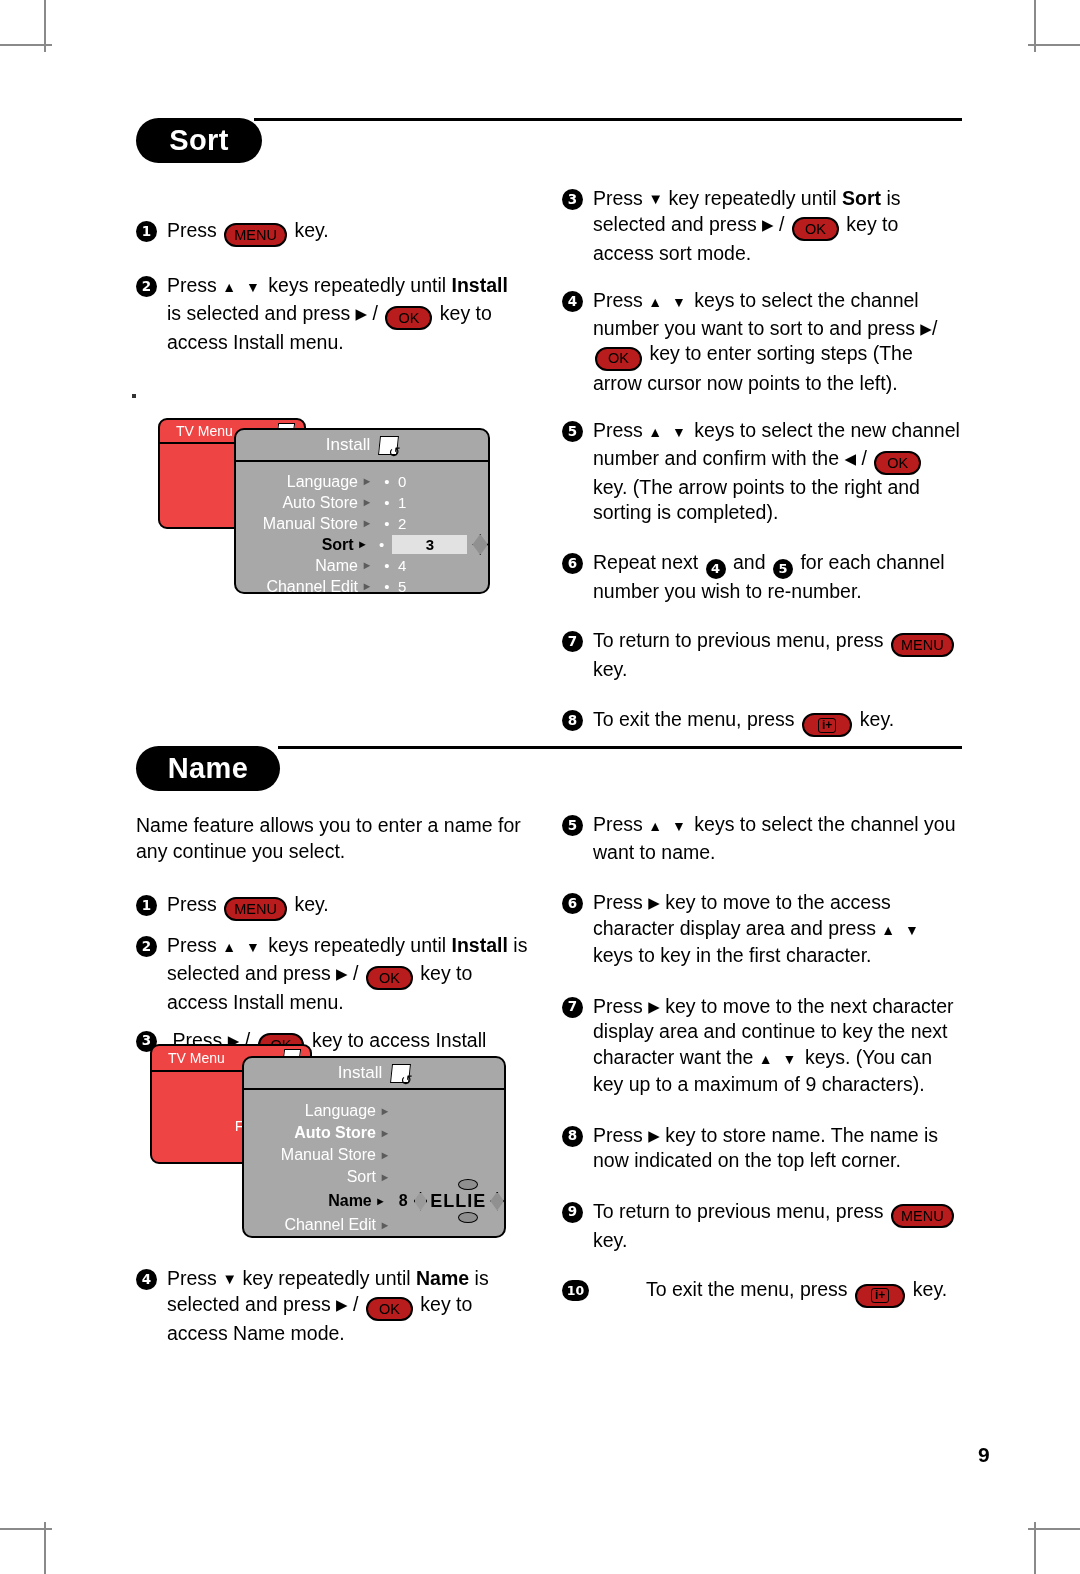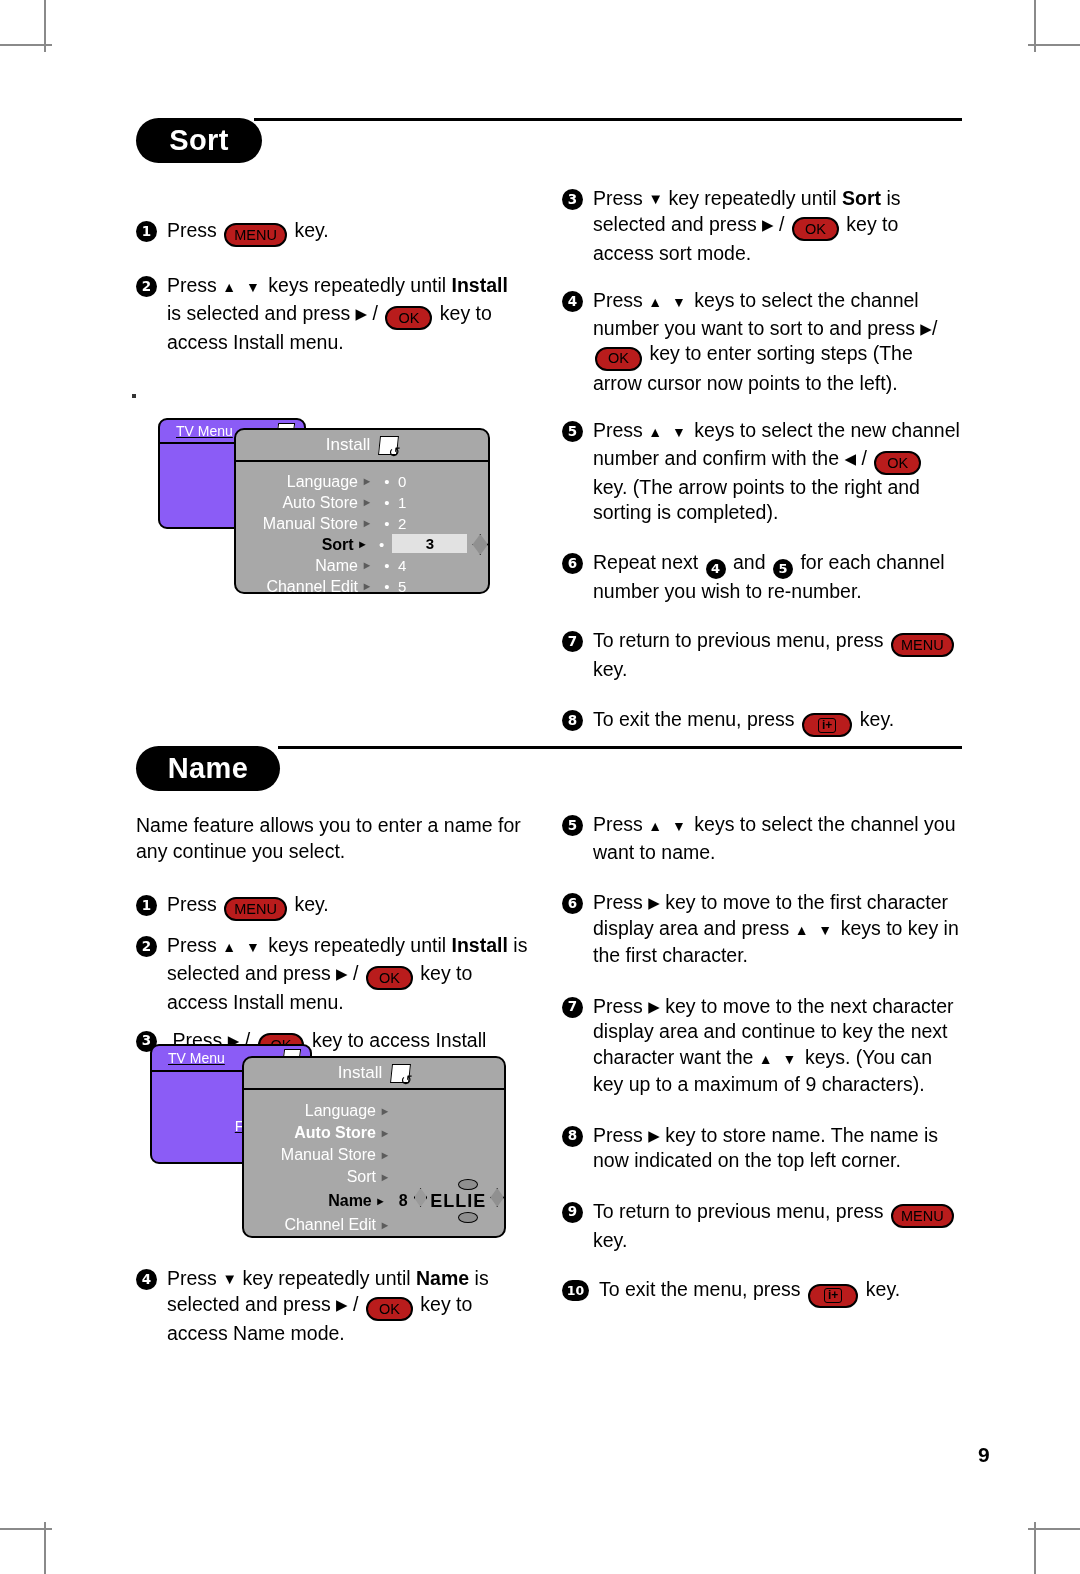--- a/index.html
+++ b/index.html
@@ -81,25 +81,24 @@
     border-radius:50%; font-size:13px; font-weight:bold;
     vertical-align:-4px; margin:0 2px;
     font-family:"DejaVu Sans", sans-serif;
   }
 
   
   .diagram { position:absolute; }
   .tvmenu {
     position:absolute; left:0; top:0;
     width:148px;
-    background:#8b5cf6;
+    background:#ef4444;
     border:2.5px solid #000;
     border-radius:9px 9px 9px 9px;
     box-sizing:border-box;
-    text-decoration:underline;
   }
   .tvmenu .title {
     height:22px; display:flex; align-items:center;
     padding-left:16px; font-size:14px; color:#ffffff;
     border-bottom:2.5px solid #000;
     position:relative;
   }
   .tvmenu .title .flag {
     position:absolute; right:10px; top:3px;
     width:15px; height:15px; background:#fff;
@@ -129,21 +128,21 @@
     background:#fff; border:1.5px solid #000;
     transform:skewX(-6deg);
   }
   .ic-page:after {
     content:"\21BA"; position:absolute; right:-4px; bottom:-5px;
     font-size:14px; color:#000; line-height:1;
     font-family:"DejaVu Sans", sans-serif;
   }
   .install .rows { padding:9px 0 10px 0; }
   .irow {
-    display:flex; align-items:flex-start;
+    display:flex; align-items:center;
     font-size:16px; line-height:21px; color:#ffffff;
     height:21px;
   }
   .irow .lbl { text-align:right; }
   .irow .tri { width:18px; text-align:center; font-size:11px; color:#5c5c5c; }
   .irow .dot { width:22px; text-align:center; font-size:15px; color:#ffffff; }
   .irow .num { font-size:15px; }
   .irow.active .lbl { color:#000; font-weight:bold; }
   .irow.active .tri { color:#000; }
   .irow.bold .lbl { color:#ffffff; font-weight:bold; }
@@ -504,21 +503,21 @@
         <span class="arrow-ud">▲ ▼</span>
         <span>keys to select the channel you want to name.</span>
       </div>
     </div>
 
     <div class="step" style="margin-top:25px;">
       <div class="bullet">6</div>
       <div class="body">
         <span>Press</span>
         <span class="arrow">▶</span>
-        <span>key to move to the first character display area and press</span>
+        <span>key to move to the access character display area and press</span>
         <span class="arrow-ud">▲ ▼</span>
         <span>keys to key in the first character.</span>
       </div>
     </div>
 
     <div class="step" style="margin-top:25px;">
       <div class="bullet">7</div>
       <div class="body">
         <span>Press</span>
         <span class="arrow">▶</span>
@@ -539,21 +538,21 @@
 
     <div class="step" style="margin-top:25px;">
       <div class="bullet">9</div>
       <div class="body">
         <span>To return to previous menu, press</span>
         <span class="key" style="padding:0 8px;">MENU</span>
         <span>key.</span>
       </div>
     </div>
 
-    <div class="step" style="margin-top:24px;">
+    <div class="step" style="margin-top:24px;gap:47px;">
       <div class="bullet wide">10</div>
       <div class="body">
         <span>To exit the menu, press</span>
         <span class="key info">
             <span class="glyph">i+</span>
           </span>
         <span>key.</span>
       </div>
     </div>
   </div>

